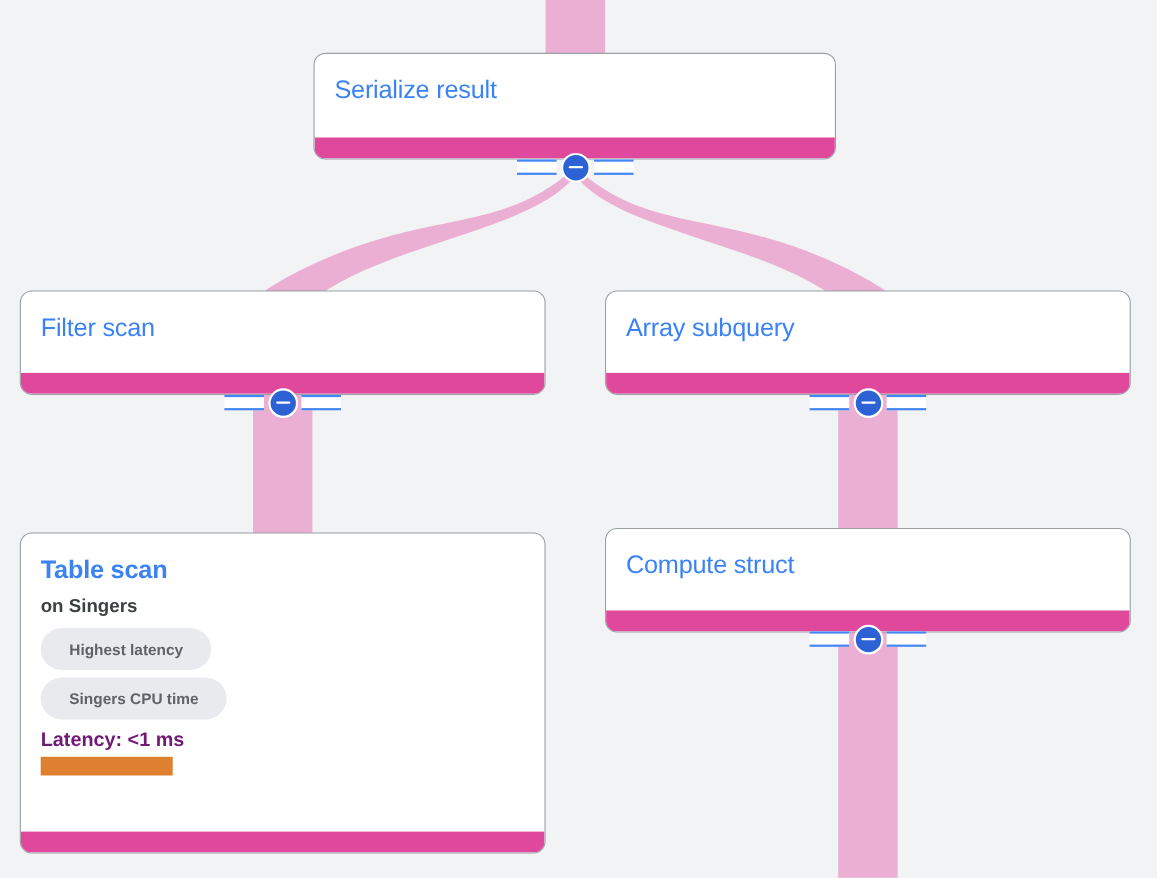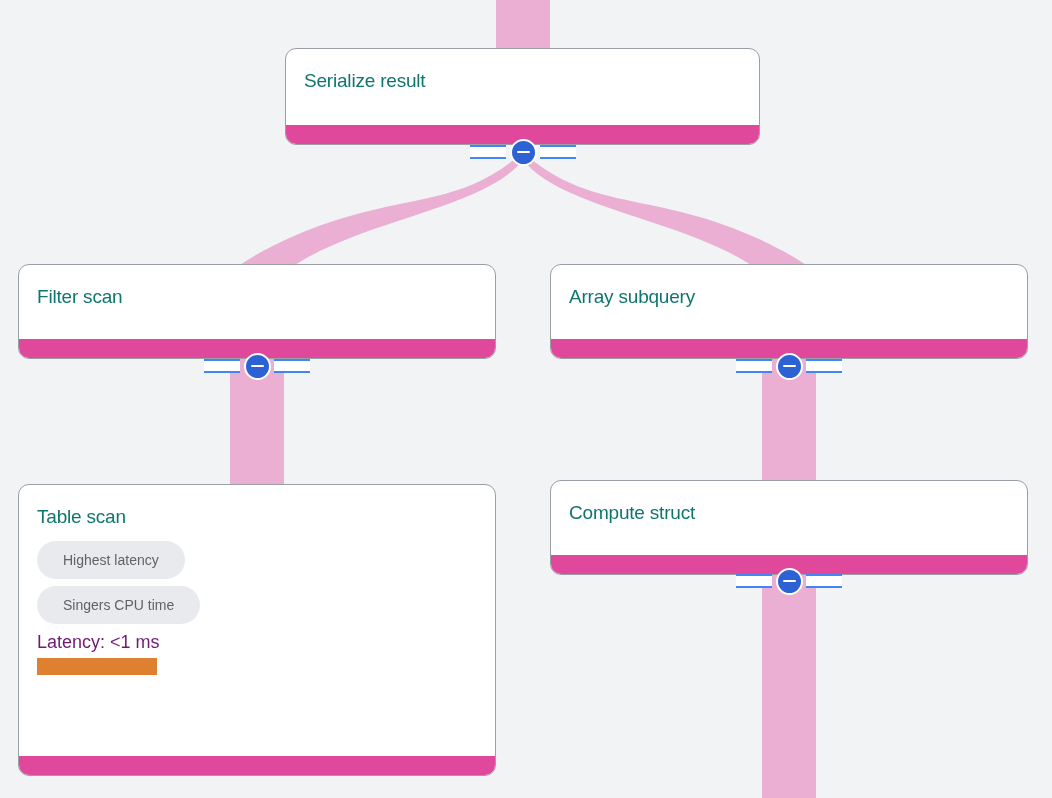--- a/index.html
+++ b/index.html
@@ -42,23 +42,23 @@
     border-radius: 11px;
     overflow: hidden;
   }
   .node-body {
     position: relative;
     padding: 18px 18px 0 18px;
     height: 100%;
     box-sizing: border-box;
   }
   .node-title {
-    font-size: 19px;
+    font-size: 23px;
     line-height: 28px;
-    color: #0f766e;
+    color: #3b82f6;
     letter-spacing: -0.2px;
     white-space: nowrap;
   }
   .node-subtitle {
     margin-top: 10px;
     font-size: 17px;
     line-height: 20px;
     color: #3c4043;
     white-space: nowrap;
   }
@@ -206,23 +206,24 @@
     <div class="node-footer"></div>
   </div>
 
   <div class="node" style="left:550px; top:264px; width:478px; height:95px;">
     <div class="node-body">
       <div class="node-title">Array subquery</div>
     </div>
     <div class="node-footer"></div>
   </div>
 
-  <div class="node" style="left:18px; top:484px; width:478px; height:292px;">
+  <div class="node" style="left:18px; top:484px; width:478px; height:292px;font-weight:bold;">
     <div class="node-body">
       <div class="node-title">Table scan</div>
+      <div class="node-subtitle">on Singers</div>
 
       <div class="pill-list">
         <span class="pill">Highest latency</span>
         <span class="pill">Singers CPU time</span>
       </div>
 
       <div class="metrics">
         <div class="metric">
           <div class="metric-label">Latency: &lt;1 ms</div>
           <div class="metric-bar" style="width:120px;"></div>

